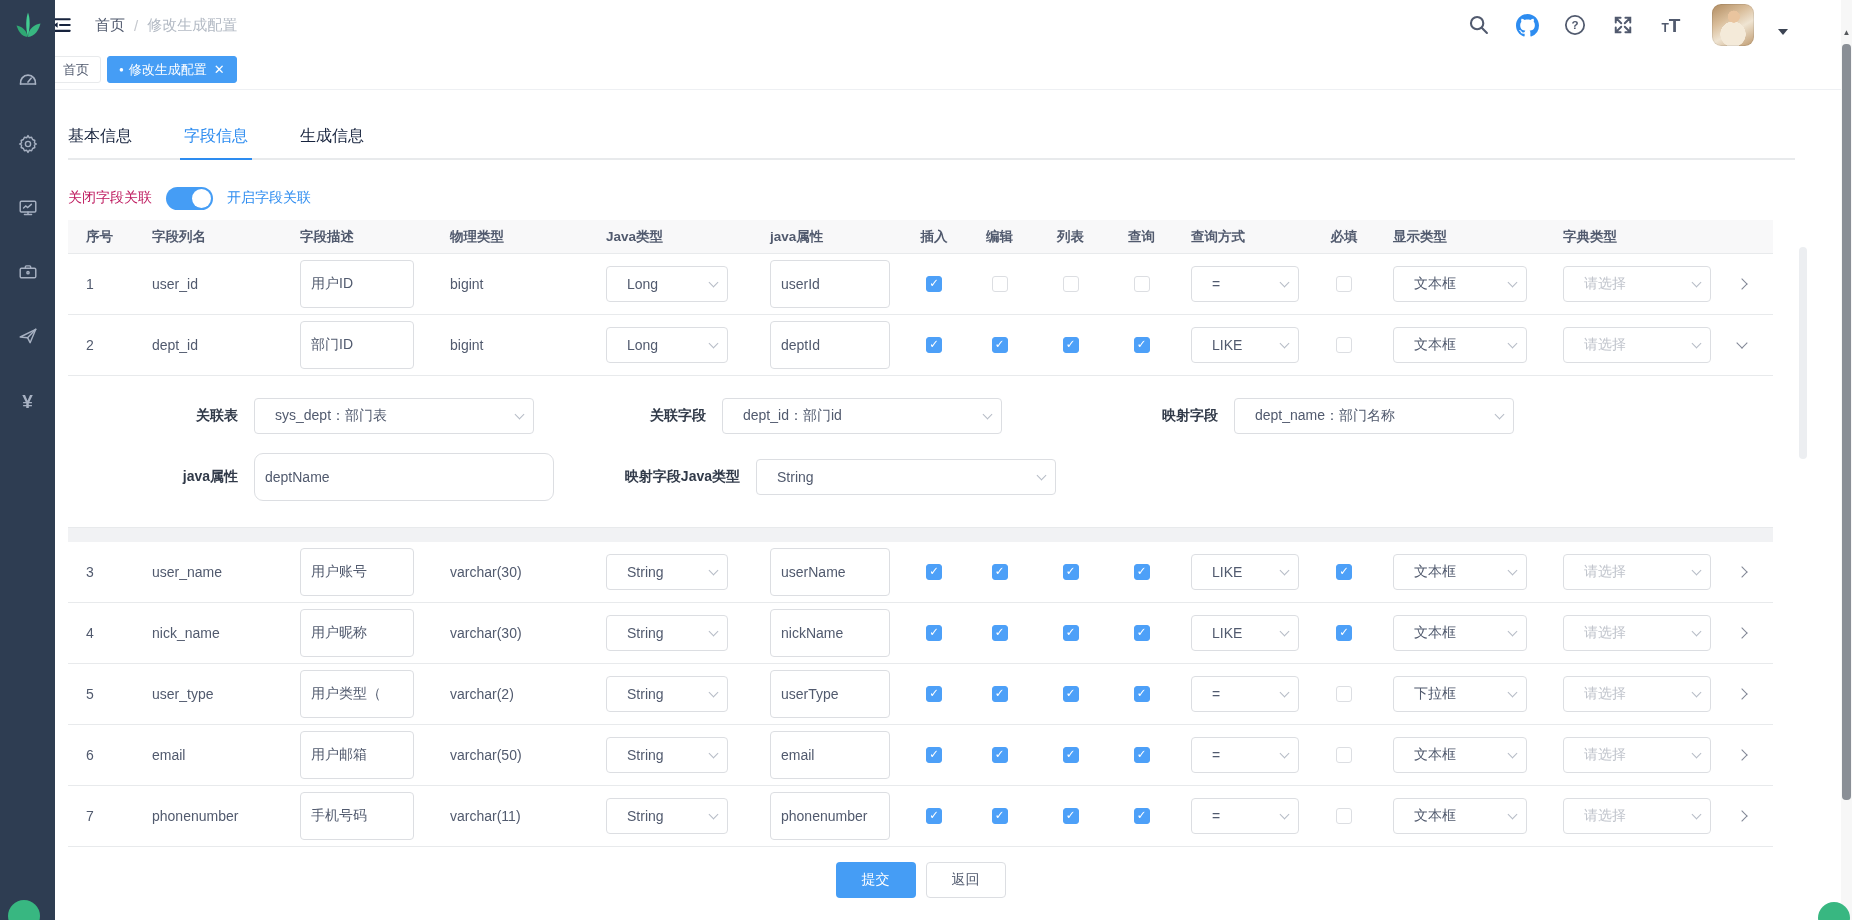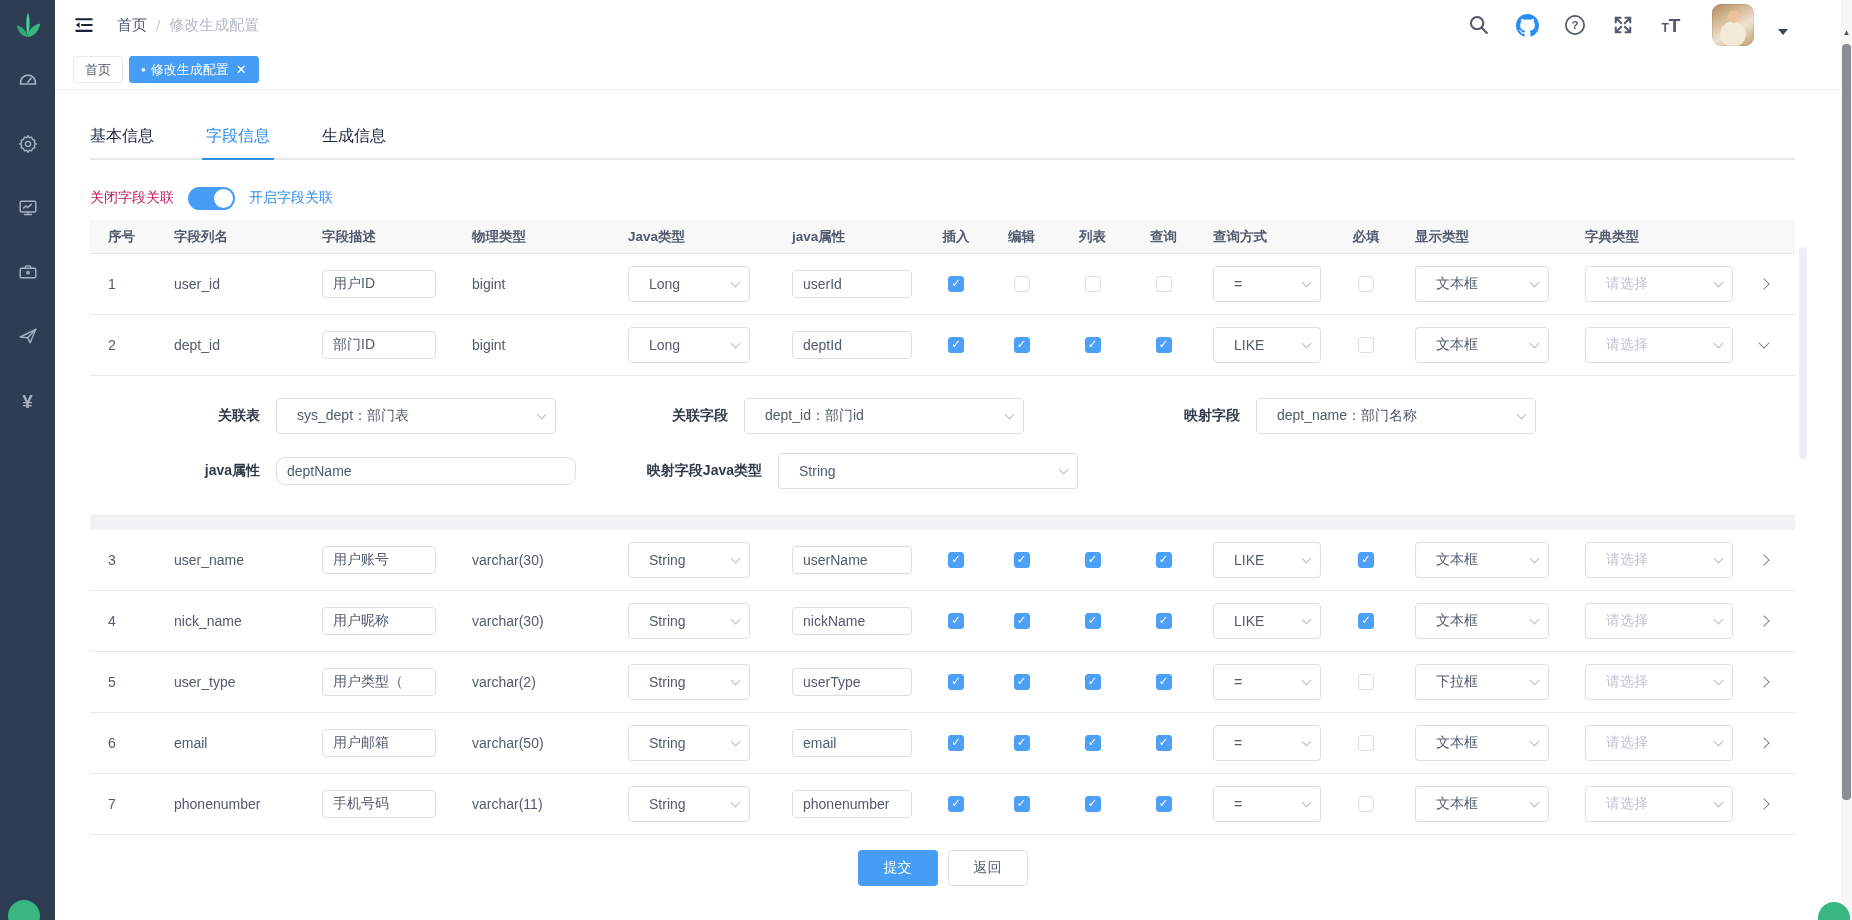--- a/index.html
+++ b/index.html
@@ -8,21 +8,21 @@
   :root { --accent:#459df5; --link:#2d8cf0; --sidebar-bg:#2e3d52; --cb:#4da0f8; }
 
   
   .sidebar { position:fixed; left:0; top:0; width:55px; height:920px; background:var(--sidebar-bg); z-index:5;
     display:flex; flex-direction:column; align-items:center; }
   .logo { margin-top:8px; width:34px; height:34px; display:flex; align-items:center; justify-content:center; }
   .side-menu { margin-top:28px; display:flex; flex-direction:column; align-items:center; gap:40px; }
   .side-item { width:36px; height:24px; display:flex; align-items:center; justify-content:center; cursor:pointer; }
 
   
-  .main { margin-left:55px; }
+  .main { margin-left:33px; }
   .navbar { height:50px; display:flex; align-items:center; padding:0 18px; background:#fff; }
   .fold { margin-right:22px; display:flex; align-items:center; cursor:pointer; }
   .breadcrumb { font-size:15px; color:#515a6e; display:flex; align-items:center; gap:9px; }
   .breadcrumb .sep { color:#c5c8ce; }
   .breadcrumb .current { color:#b3bac4; }
   .nav-right { margin-left:auto; display:flex; align-items:center; gap:22px; padding-right:46px; }
   .nav-icon { display:flex; align-items:center; justify-content:center; width:26px; height:26px; cursor:pointer; }
   .avatar { width:42px; height:42px; border-radius:9px; margin-left:6px; cursor:pointer;
     background:
       radial-gradient(circle at 52% 30%, #e9c49e 0 16%, rgba(0,0,0,0) 17%),
@@ -63,21 +63,21 @@
     align-items:center; }
   .t-head { height:34px; background:#f8f8f9; border-bottom:1px solid #e8eaec; font-weight:bold; color:#515a6e; font-size:13.5px; }
   .t-row { height:61px; border-bottom:1px solid #e8eaec; background:#fff; }
   .cell { padding-left:14px; display:flex; align-items:center; overflow:hidden; }
   .cell.pl18 { padding-left:18px; }
   .cell.c-center { justify-content:center; padding-left:0; }
   .hcell { padding-left:14px; }
   .hcell.pl18 { padding-left:18px; }
   .hcell.c-center { text-align:center; padding-left:0; }
 
-  .ipt { height:28px; border:1px solid #dcdee2; border-radius:4px; padding:8px 10px; font-size:14px;
+  .ipt { height:48px; border:1px solid #dcdee2; border-radius:4px; padding:8px 10px; font-size:14px;
     color:#515a6e; outline:none; background:#fff; font-family:inherit; }
   .w112 { width:114px; } .w118 { width:120px; }
   .sel { height:36px; border:1px solid #dcdee2; border-radius:4px; background:#fff; display:flex;
     align-items:center; justify-content:space-between; padding:0 10px 0 20px; cursor:pointer; }
   .sel-val { white-space:nowrap; overflow:hidden; }
   .sel-val.placeholder { color:#c0c4cc; }
   .w120 { width:122px; } .w108 { width:108px; } .w132 { width:134px; } .w140 { width:164px; }
   .chev { display:inline-block; width:7px; height:7px; border-right:1.5px solid #b6bcc6;
     border-bottom:1.5px solid #b6bcc6; flex:none; }
   .chev.down { transform:rotate(45deg); margin-top:-4px; }

